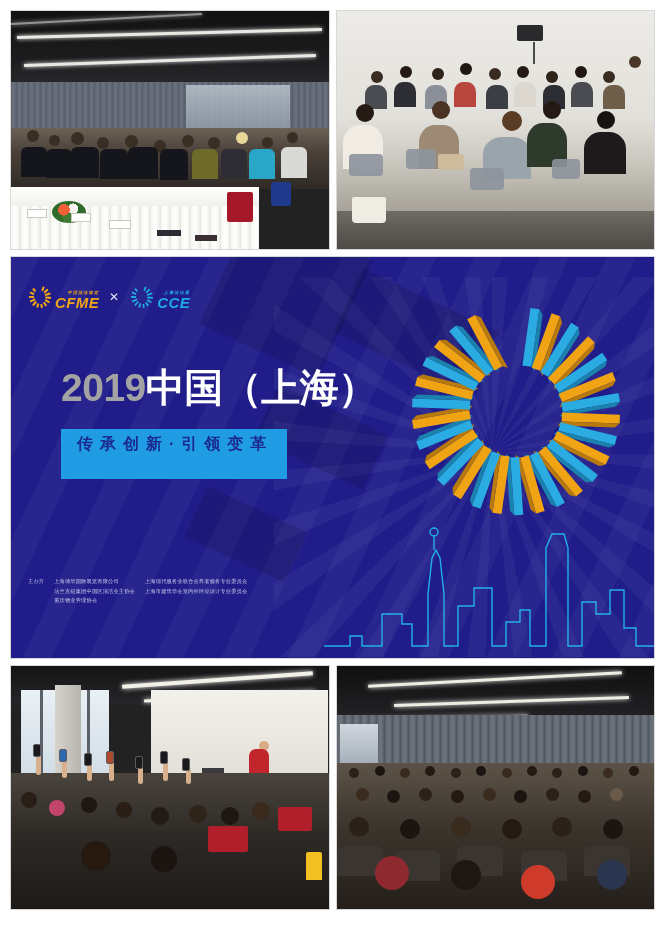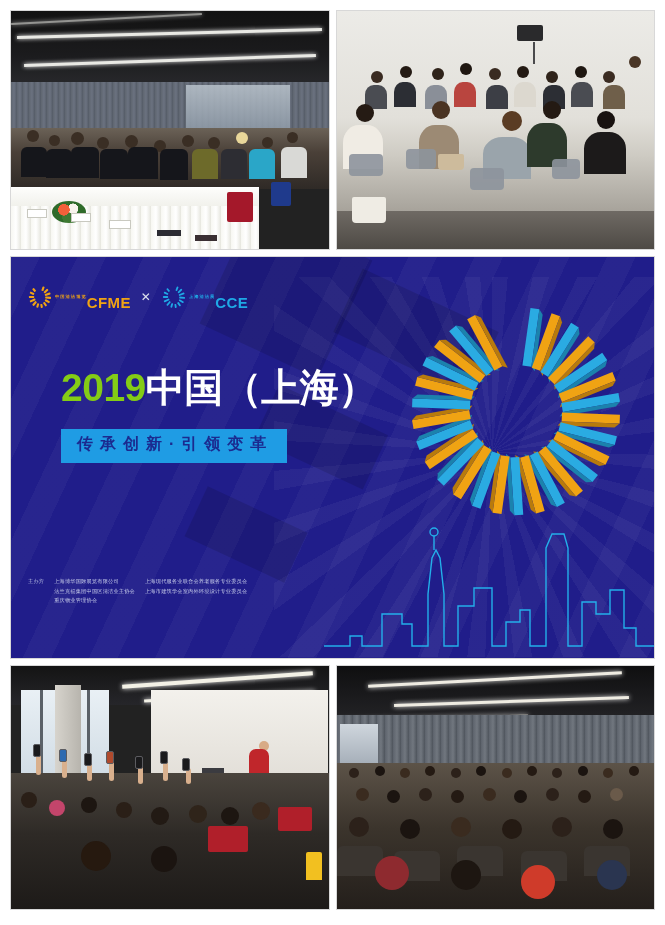--- a/index.html
+++ b/index.html
@@ -118,35 +118,35 @@
       rgba(0,0,0,0.0) 26px, rgba(0,0,0,0.0) 60px); }
   .bnr-rays { position:absolute; right:-40px; top:20px; width:420px; height:380px;
     background: repeating-conic-gradient(from 0deg at 52% 46%,
       rgba(255,255,255,0.045) 0deg 5deg, rgba(255,255,255,0) 5deg 13deg); }
   .bnr-darkpatch { position:absolute; background:rgba(0,0,0,0.12); }
 
   
   .logo-row { position:absolute; left:16px; top:27px; display:flex; align-items:center; gap:10px; }
   .logo { display:flex; align-items:flex-end; gap:2px; }
   .logo-burst { width:26px; height:26px; }
-  .logo-txt { display:flex; flex-direction:row; align-items:flex-start; line-height:1; }
+  .logo-txt { display:flex; flex-direction:column; align-items:flex-end; line-height:1;font-style:italic; }
   .logo-cn { font-size:4.2px; letter-spacing:1.1px; font-weight:bold; }
   .logo-en { font-size:15px; font-weight:bold; letter-spacing:.4px; }
   .logo-x { color:#dfe3ee; font-size:12px; font-weight:300; }
   .cfme .logo-cn, .cfme .logo-en { color:#f0a313; }
   .cce  .logo-cn, .cce  .logo-en { color:#1fa9e6; }
 
   
   .head-block { position:absolute; left:50px; top:104px; width:420px; }
   .title1 { font-size:39px; font-weight:bold; letter-spacing:-0.5px; color:#ffffff; white-space:nowrap; }
-  .title1 .yr { color:#84cc16; }
+  .title1 .yr { color:#a3a3a3; }
   .title2 { font-size:30px; font-weight:bold; color:#ffffff; margin-top:6px; letter-spacing:.5px; white-space:nowrap; }
   .tagline { display:inline-block; margin-top:14px; background:#1f9ce4;
     color:#1b2a8f; font-size:16px; font-weight:bold; letter-spacing:7px;
-    padding:5px 14px 8px 16px; white-space:nowrap; }
+    padding:5px 14px 24px 16px; white-space:nowrap; }
   .dates { margin-top:14px; font-size:22px; font-weight:bold; color:#ffffff; letter-spacing:.5px; }
 
   
   .org { position:absolute; left:17px; top:320px; display:flex; gap:10px;
     font-size:5.2px; line-height:1.85; color:#c4c9e8; letter-spacing:.2px; white-space:nowrap; }
   .org-label { color:#aeb4dd; }
   .org-col { display:flex; flex-direction:column; }
 
   
   #spiral { position:absolute; right:14px; top:32px; width:250px; height:258px; }

